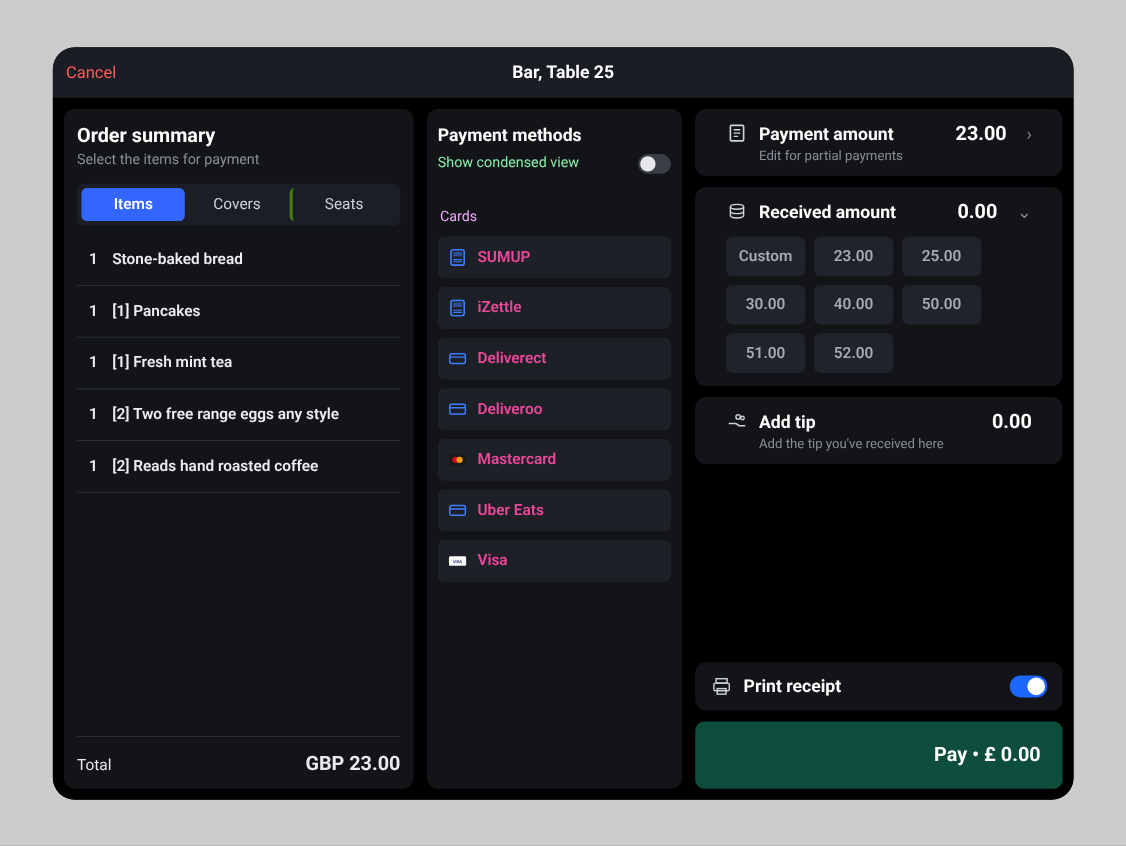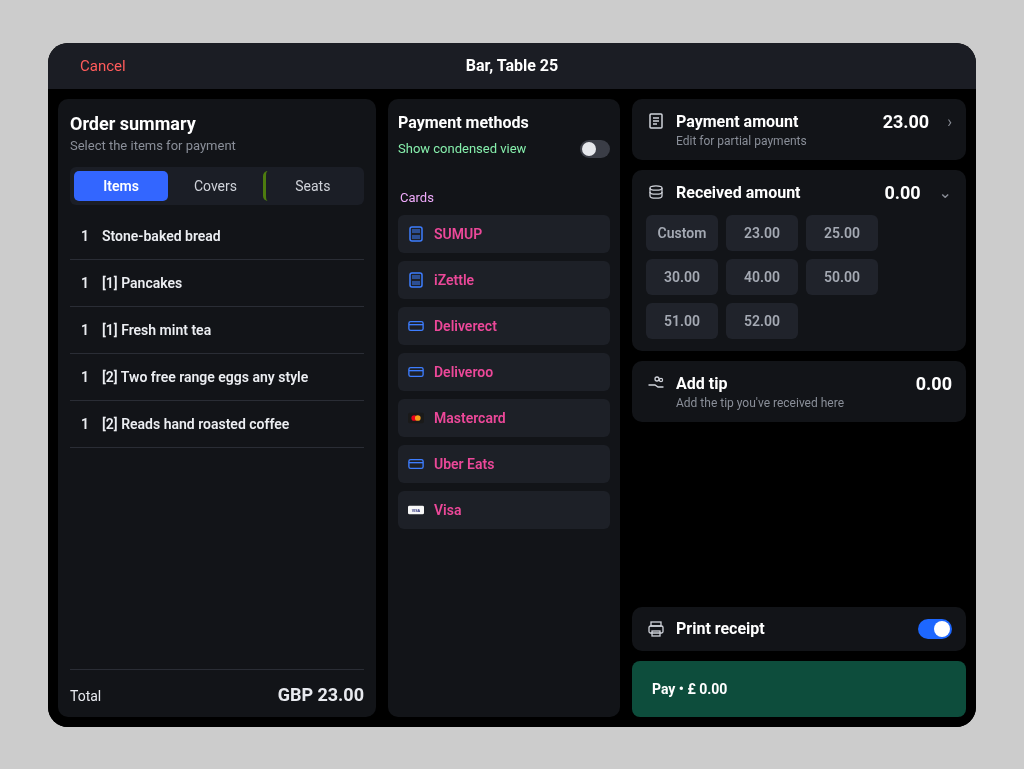--- a/index.html
+++ b/index.html
@@ -28,21 +28,21 @@
     height: 46px;
     display: flex;
     align-items: center;
     position: relative;
     padding: 0 16px;
   }
   .cancel {
     color: #ff5b5b;
     font-size: 15px;
     position: absolute;
-    left: 32px;
+    left: 12px;
     cursor: pointer;
   }
   .title {
     color: #fff;
     font-weight: 700;
     font-size: 16px;
     margin: 0 auto;
   }
   .main {
     flex: 1;
@@ -73,21 +73,21 @@
   .col-right {
     flex: 1;
     display: flex;
     flex-direction: column;
     gap: 10px;
     min-height: 0;
   }
   .panel {
     background: #121418;
     border-radius: 10px;
-    padding: 12px 14px;
+    padding: 12px 28px;
   }
   .h1 {
     color: #fff;
     font-size: 18px;
     font-weight: 700;
     margin-bottom: 4px;
   }
   .sub {
     color: #8a8f99;
     font-size: 13px;
@@ -265,22 +265,22 @@
     padding: 12px 14px;
     display: flex;
     align-items: center;
     gap: 10px;
     justify-content: center;
   }
   .pay-btn {
     background: #0d4d3c;
     color: #ffffff;
     font-weight: 700;
-    font-size: 14px;
-    text-align: left;
+    font-size: 18px;
+    text-align: right;
     border-radius: 8px;
     padding: 20px;
     cursor: pointer;
   }
   svg { display: block; }
 </style>
 </head>
 <body>
 
 <div class="window">

